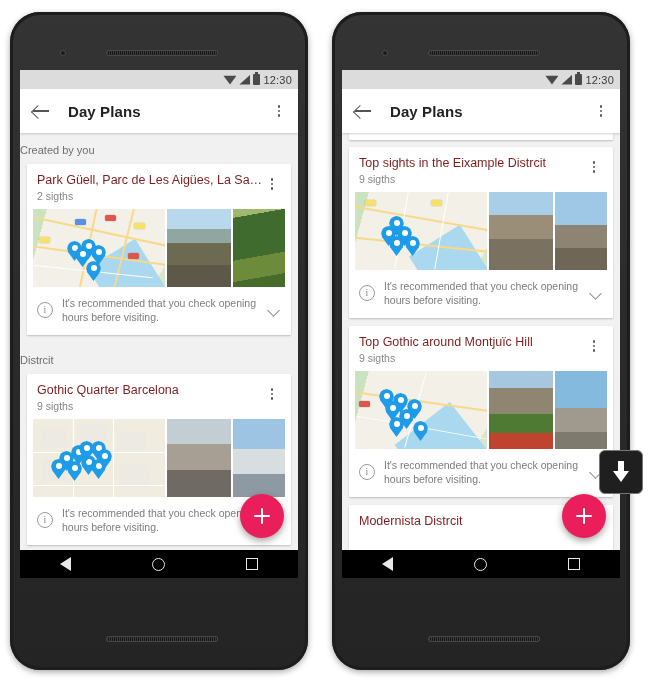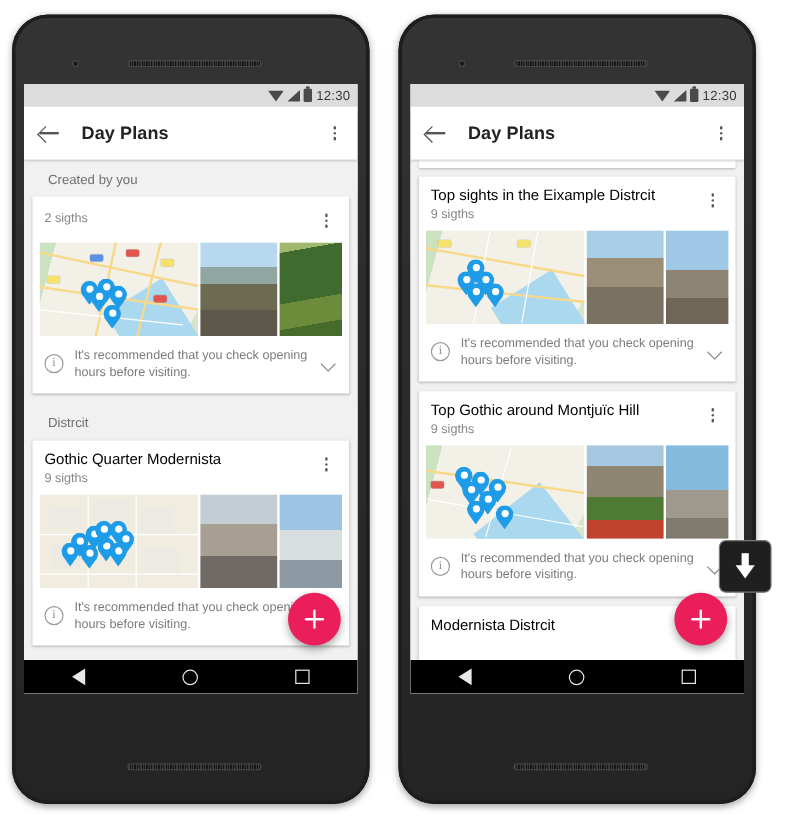--- a/index.html
+++ b/index.html
@@ -100,32 +100,32 @@
     display:flex; flex-direction:column; align-items:center; justify-content:center; gap:2.2px;
   }
   .overflow i { width: 2.6px; height: 2.6px; border-radius:50%; background:#5a5a5a; display:block; }
 
   
   .body {
     position: absolute; left:0; right:0; top: 63px; bottom: 28px;
     background: #f1f1f1; overflow: hidden;
   }
   .section-label {
-    font-size: 11px; color: #6e6e6e; padding: 11px 12px 8px 20px;
+    font-size: 11px; color: #6e6e6e; padding: 11px 12px 8px 0;
     background: #f1f1f1;
   }
   .card {
     background: #fff; margin: 0 7px 8px 7px;
     box-shadow: 0 1px 2px rgba(0,0,0,.22);
     border-radius: 1px; overflow: hidden;
   }
   .card-head { padding: 9px 10px 7px 10px; display:flex; align-items:flex-start; }
   .card-head-texts { flex: 1 1 auto; min-width: 0; }
   .card-title {
-    font-size: 12.5px; color: #000000; white-space: nowrap;
+    font-size: 12.5px; color: #7f1d1d; white-space: nowrap;
     overflow: hidden; text-overflow: clip;
   }
   .card-sub { font-size: 10.5px; color: #868686; margin-top: 3px; }
 
   .thumbs { display: flex; height: 78px; margin: 0 6px; gap: 2px; overflow: hidden; }
   .thumb { height: 78px; flex: 0 0 auto; position: relative; overflow: hidden; }
   .thumb.map { width: 132px; }
   .thumb.pic { width: 64px; }
 
   
@@ -271,20 +271,21 @@
           </div>
       </div>
 
       <div class="body">
 
         <div class="section-label">Created by you</div>
 
         <div class="card">
           <div class="card-head">
             <div class="card-head-texts">
+              <div class="card-title">Park Güell, Parc de Les Aigües, La Sa…</div>
               <div class="card-sub">2 sigths</div>
             </div>
             <div class="overflow">
                 <i></i>
                 <i></i>
                 <i></i>
               </div>
           </div>
           <div class="thumbs">
             <div class="thumb map">
@@ -315,21 +316,21 @@
             <div class="foot-text">It's recommended that you check opening hours before visiting.</div>
             <div class="chevron"></div>
           </div>
         </div>
 
         <div class="section-label">Distrcit</div>
 
         <div class="card">
           <div class="card-head">
             <div class="card-head-texts">
-              <div class="card-title">Gothic Quarter Modernista</div>
+              <div class="card-title">Gothic Quarter Barcelona</div>
               <div class="card-sub">9 sigths</div>
             </div>
             <div class="overflow">
                 <i></i>
                 <i></i>
                 <i></i>
               </div>
           </div>
           <div class="thumbs">
             <div class="thumb map">

